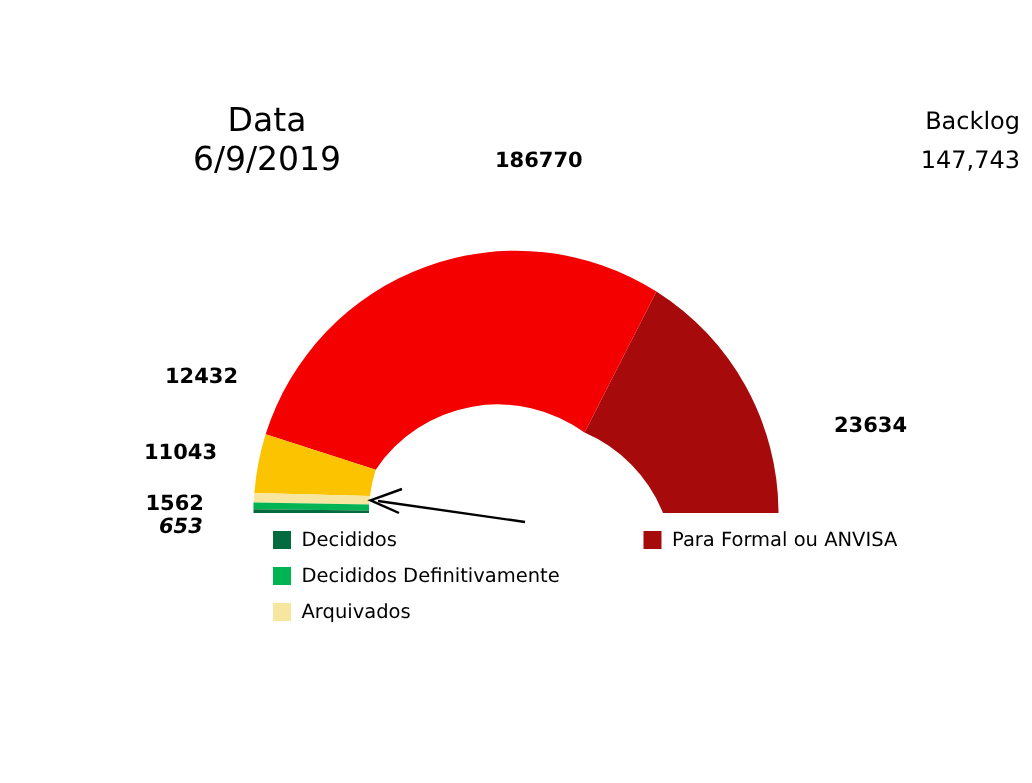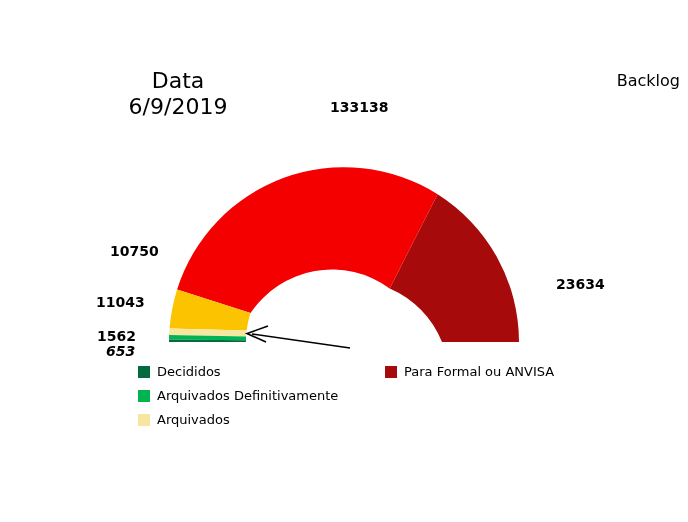--- a/index.html
+++ b/index.html
@@ -70,22 +70,23 @@
 
   
   .legend {
     position: absolute;
     font-size: 13px;
   }
   #legend-left { left: 138px; top: 350px; }
   #legend-right { left: 385px; top: 350px; }
   .legend-row {
     display: flex;
-    align-items: flex-end;
+    align-items: flex-start;
     height: 24px;
+    margin-left: 44px;
   }
   .swatch {
     width: 12px;
     height: 12px;
     margin-right: 7px;
     flex: 0 0 auto;
   }
   .legend-text {
     font-size: 13px;
     color: #000;
@@ -97,20 +98,21 @@
 
 <div id="stage">
 
   <div class="label" id="data-block">
     <span class="l1">Data</span>
     <span class="l2">6/9/2019</span>
   </div>
 
   <div class="label" id="backlog-block">
     <span class="l1">Backlog</span>
+    <span class="l2">147,743</span>
   </div>
 
   <svg id="donut" width="688" height="522" viewBox="0 0 688 522">
 
     <g>
 
       <path fill="#a60a0a" d="M 519,338
                A 175,175 0 0 0 437.6,190.3
                L 389.7,284.4
                A 98,98 0 0 1 442,338
@@ -146,35 +148,35 @@
                A 98,98 0 0 1 246.0,336.3
                Z"></path>
     </g>
 
     <g stroke="#000000" stroke-width="1.6" fill="none">
       <line x1="350" y1="344" x2="252" y2="330"></line>
       <polyline points="268,322 247,329.5 266,338" fill="none"></polyline>
     </g>
   </svg>
 
-  <div class="vlabel" id="v-top">133138</div>
+  <div class="vlabel" id="v-top">186770</div>
   <div class="vlabel" id="v-right">23634</div>
-  <div class="vlabel" id="v-12432">10750</div>
+  <div class="vlabel" id="v-12432">12432</div>
   <div class="vlabel" id="v-11043">11043</div>
   <div class="vlabel" id="v-1562">1562</div>
   <div class="vlabel" id="v-653">653</div>
 
   <div class="legend" id="legend-left">
     <div class="legend-row">
       <span class="swatch" style="background:#046b3f"></span>
       <span class="legend-text">Decididos</span>
     </div>
     <div class="legend-row">
       <span class="swatch" style="background:#00b454"></span>
-      <span class="legend-text">Arquivados Definitivamente</span>
+      <span class="legend-text">Decididos Definitivamente</span>
     </div>
     <div class="legend-row">
       <span class="swatch" style="background:#f7e6a0"></span>
       <span class="legend-text">Arquivados</span>
     </div>
   </div>
 
   <div class="legend" id="legend-right">
     <div class="legend-row">
       <span class="swatch" style="background:#a60a0a"></span>

